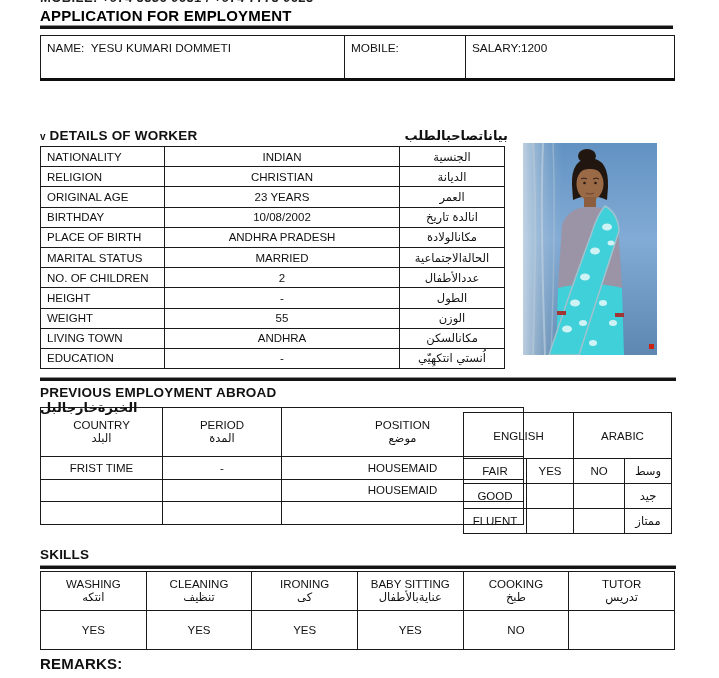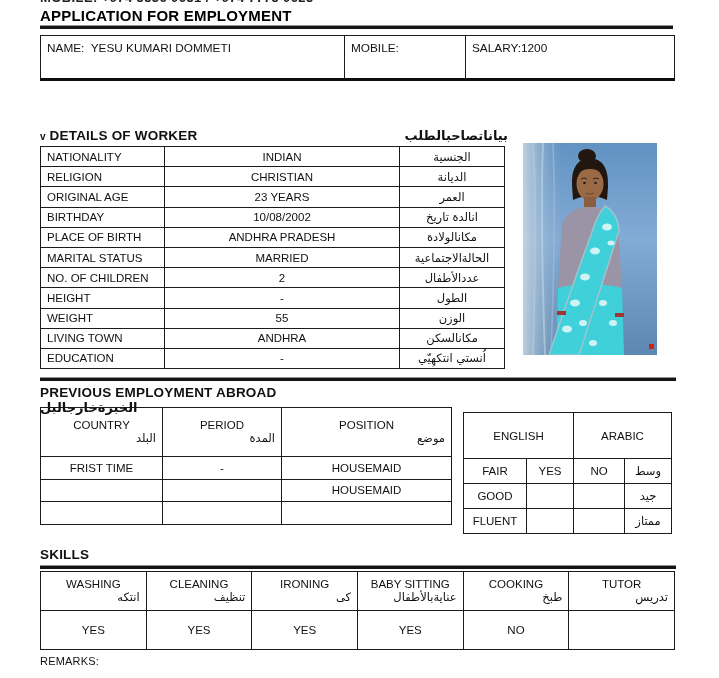--- a/index.html
+++ b/index.html
@@ -36,39 +36,39 @@
   #sec-skills{top:547px;width:200px;}
 
   
   .details-table{left:40px;top:146px;width:465px;border:1.5px solid #1a1a1a;}
   .details-table td{height:19.2px;font-size:11.5px;white-space:nowrap;}
   .td-label{text-align:left;}
   .td-value{text-align:center;}
   .td-ar{text-align:center;font-family:"DejaVu Sans",sans-serif;font-size:11.5px;}
 
   
-  .prev-table{left:40px;top:407px;width:412px;border:1.5px solid #1a1a1a;}
+  .prev-table{left:40px;top:407px;width:484px;border:1.5px solid #1a1a1a;}
   .prev-table .hdr td{height:48px;text-align:center;vertical-align:middle;font-size:11.5px;}
   .prev-table .row td{height:21.5px;text-align:center;font-size:11.5px;}
-  .hdr .ar{display:block;font-family:"DejaVu Sans",sans-serif;font-size:11.5px;text-align:right;}
+  .hdr .ar{display:block;font-family:"DejaVu Sans",sans-serif;font-size:11.5px;}
 
   
   .lang-table{left:463px;top:412px;width:209px;border:1.5px solid #1a1a1a;}
   .lang-table td{text-align:center;font-size:11.5px;}
   .lang-table .hdr td{height:45px;vertical-align:middle;}
   .lang-table .row1 td{height:28px;}
   .lang-table .row td{height:24px;}
   .lang-table .ar-cell{font-family:"DejaVu Sans",sans-serif;}
 
   
   .skills-table{left:40px;top:571px;width:635px;border:1.5px solid #1a1a1a;}
   .skills-table .hdr td{height:38px;text-align:center;vertical-align:middle;font-size:11.5px;}
   .skills-table .row td{height:38px;text-align:center;vertical-align:middle;font-size:11.5px;}
 
-  .remarks{position:absolute;left:40px;top:655px;font-size:11px;font-weight:normal;letter-spacing:.2px;}
+  .remarks{position:absolute;left:40px;top:655px;font-size:15px;font-weight:bold;letter-spacing:.2px;}
 
   .photo{position:absolute;left:523px;top:143px;width:134px;height:212px;}
 </style>
 </head>
 <body>
 
 <div class="page">
 
   <div class="clip-top">
     <span>MOBILE: +974 5536 0651 / +974 7775 0625</span>

